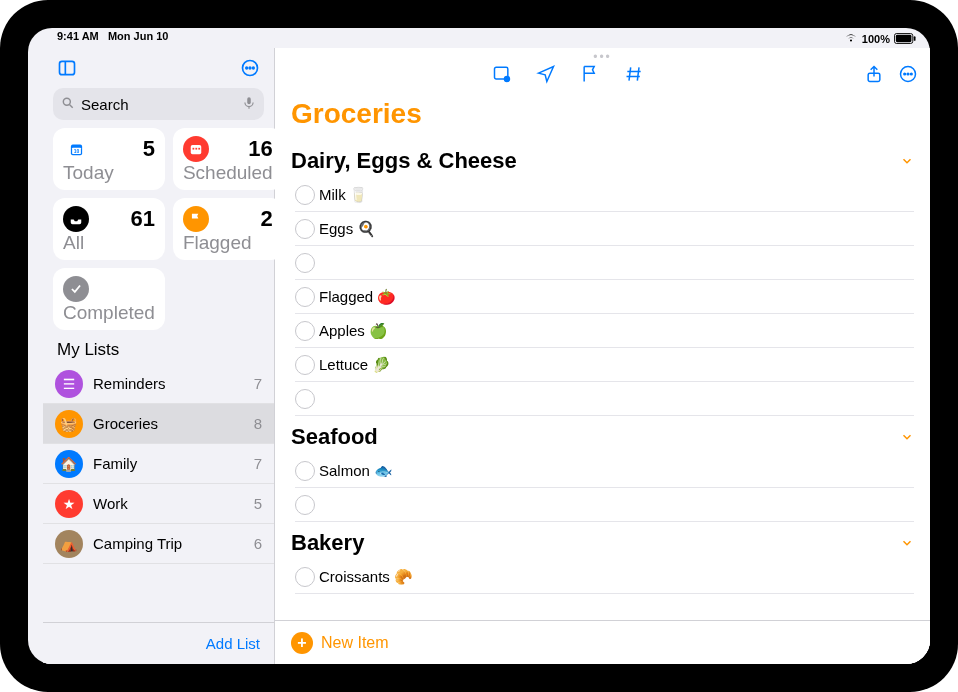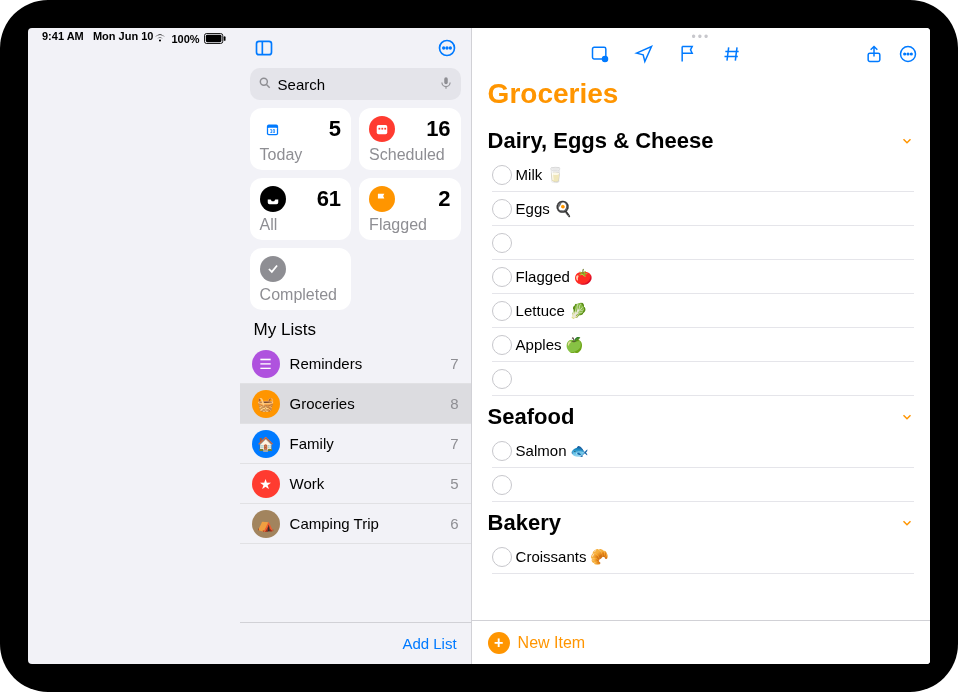--- a/index.html
+++ b/index.html
@@ -9,22 +9,22 @@
     font-family: -apple-system, "Helvetica Neue", Helvetica, Arial, sans-serif;
     display: flex; align-items: center; justify-content: center;
   }
   .device {
     width: 958px; height: 692px;
     background: #000; border-radius: 48px; padding: 28px;
   }
   .screen {
     width: 100%; height: 100%;
     background: #f2f2f7;
-    border-radius: 4px; overflow: hidden;
-    display: flex; flex-direction: row;
+    border-radius: 24px; overflow: hidden;
+    display: flex; flex-direction: column; padding-left: 15px;
   }
   .statusbar {
     height: 20px; padding: 2px 14px 0 14px;
     display: flex; justify-content: space-between;
     font-size: 11px; font-weight: 600; color: #000;
   }
   .statusbar .right { display: flex; align-items: center; gap: 4px; }
   .battery { display:inline-block; }
 
   .app { flex: 1; display: flex; background: #f2f2f7; overflow:hidden; }
@@ -52,21 +52,21 @@
     height: 62px;
   }
   .card.single { grid-column: 1 / 2; }
   .card .row1 { display:flex; justify-content:space-between; align-items:center; }
   .card .badge {
     width:26px; height:26px; border-radius:50%;
     display:flex; align-items:center; justify-content:center;
     color:#fff;
   }
   .card .count { font-size:22px; font-weight:700; color:#000; }
-  .card .label { font-size:16px; color:#8e8e93; }
+  .card .label { font-size:19px; color:#8e8e93; }
 
   .mylists-title { font-size:17px; font-weight:400; padding: 10px 14px 4px; }
   .list-rows { flex:1; overflow:hidden; }
   .list-row {
     display:flex; align-items:center; height:40px;
     padding: 0 12px; gap:10px; font-size:15px;
     border-bottom: 0.5px solid #e1e1e4;
   }
   .list-row.selected { background:#dcdce0; }
   .list-row .dot {
@@ -338,25 +338,25 @@
               <div class="item-row">
                 <div class="radio"></div>
                 <div></div>
               </div>
               <div class="item-row">
                 <div class="radio"></div>
                 <div>Flagged 🍅</div>
               </div>
               <div class="item-row">
                 <div class="radio"></div>
+                <div>Apples 🍏</div>
+              </div>
+              <div class="item-row">
+                <div class="radio"></div>
                 <div>Lettuce 🥬</div>
-              </div>
-              <div class="item-row">
-                <div class="radio"></div>
-                <div>Apples 🍏</div>
               </div>
               <div class="item-row">
                 <div class="radio"></div>
                 <div></div>
               </div>
               <div class="section-head">
                 <span>Seafood</span>
                 <span class="chevron"><svg width="14" height="14" viewBox="0 0 24 24" fill="none" stroke="#ff9500" stroke-width="2.5">
                     <path d="M6 9l6 6 6-6"></path>
                   </svg></span>

